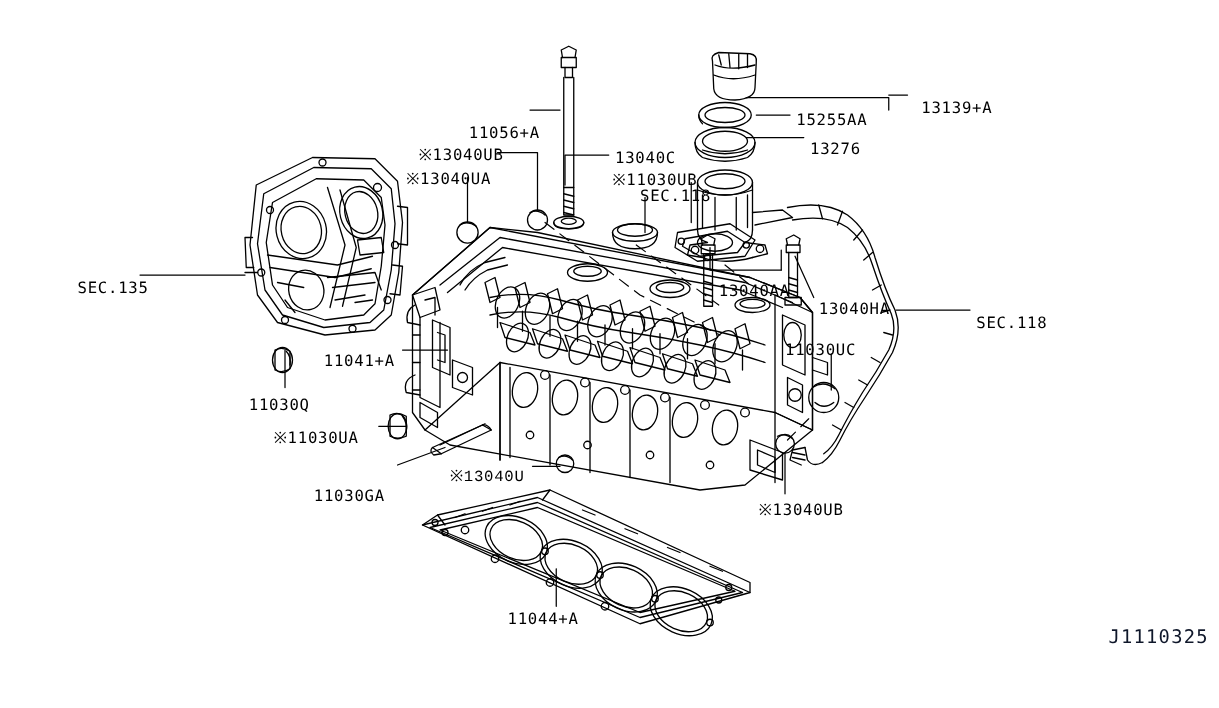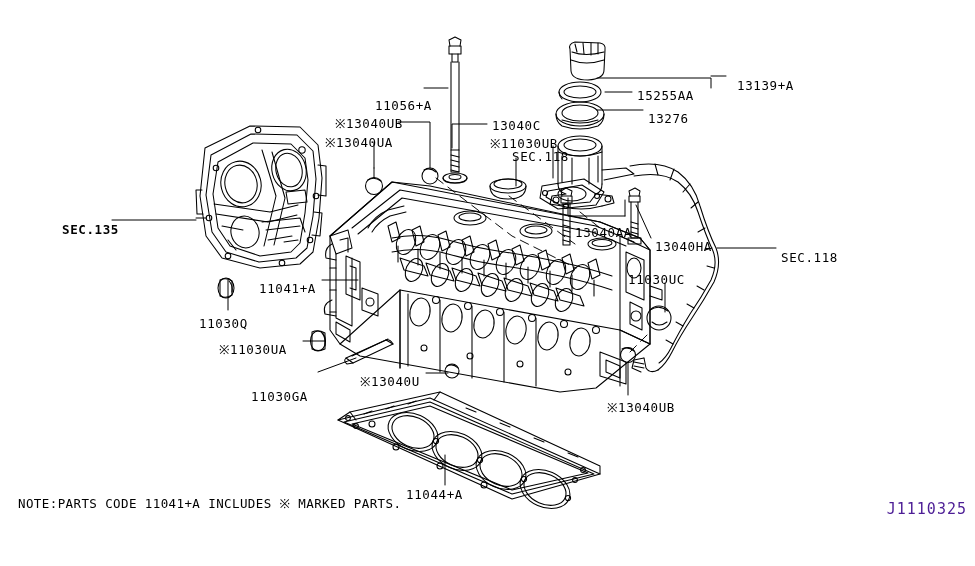--- a/index.html
+++ b/index.html
@@ -44,21 +44,21 @@
     color: #000000;
     white-space: nowrap;
   }
   .sheet-code {
     position: absolute;
     right: 8px;
     top: 500px;
     font-family: "DejaVu Sans Mono", "Liberation Mono", monospace;
     font-size: 15px;
     letter-spacing: 1px;
-    color: #4c1d95;
+    color: #0f172a;
     white-space: nowrap;
   }
 </style>
 </head>
 <body>
 
 <div id="sheet">
 
   <svg id="artwork" viewBox="0 0 975 566">
     <g fill="none" stroke="#000000" stroke-width="1.05" stroke-linecap="round" stroke-linejoin="round">
@@ -399,39 +399,38 @@
         <circle cx="583" cy="470" r="2.4"></circle>
         <circle cx="575" cy="480" r="2.4"></circle>
         <path d="M364 414 L372 411 M386 409 L394 406 M408 404 L416 401"></path>
         <path d="M466 408 L476 412 M500 423 L510 427 M534 438 L544 442 M568 453 L578 457"></path>
       </g>
 
     </g>
   </svg>
 
   <div id="callout-layer">
-      <div class="callout" style="left: 62px; top: 224px; font-weight: bold;">SEC.135</div>
+      <div class="callout" style="left: 62px; top: 224px;">SEC.135</div>
       <div class="callout" style="left: 365px; top: 100px; margin-left: 10px;">11056+A</div>
       <div class="callout" style="left: 335px; top: 118px;">※13040UB</div>
       <div class="callout" style="left: 325px; top: 137px;">※13040UA</div>
       <div class="callout" style="left: 492px; top: 120px;">13040C</div>
       <div class="callout" style="left: 478px; top: 138px; margin-left: 12px;">※11030UB</div>
       <div class="callout" style="left: 512px; top: 151px;">SEC.118</div>
       <div class="callout" style="left: 737px; top: 80px;">13139+A</div>
       <div class="callout" style="left: 637px; top: 90px; text-align: center;">15255AA</div>
       <div class="callout" style="left: 648px; top: 113px;">13276</div>
       <div class="callout" style="left: 575px; top: 211px; margin-top: 16px;">13040AA</div>
       <div class="callout" style="left: 655px; top: 241px;">13040HA</div>
       <div class="callout" style="left: 781px; top: 252px;">SEC.118</div>
       <div class="callout" style="left: 616px; top: 274px; margin-left: 12px;">11030UC</div>
       <div class="callout" style="left: 259px; top: 283px;">11041+A</div>
       <div class="callout" style="left: 199px; top: 318px;">11030Q</div>
       <div class="callout" style="left: 219px; top: 344px;">※11030UA</div>
       <div class="callout" style="left: 251px; top: 375px; margin-top: 16px;">11030GA</div>
-      <div class="callout" style="left: 360px; top: 376px;">※13040U</div>
+      <div class="callout" style="left: 360px; top: 376px; font-family: Liberation Mono, monospace;">※13040U</div>
       <div class="callout" style="left: 607px; top: 402px;">※13040UB</div>
       <div class="callout" style="left: 406px; top: 489px;">11044+A</div>
     </div>
 
-  <div class="note">NOTE:PARTS CODE 11041+A INCLUDES ※ MARKED PARTS.</div>
   <div class="sheet-code">J1110325</div>
 
 </div>
 
 </body></html>

